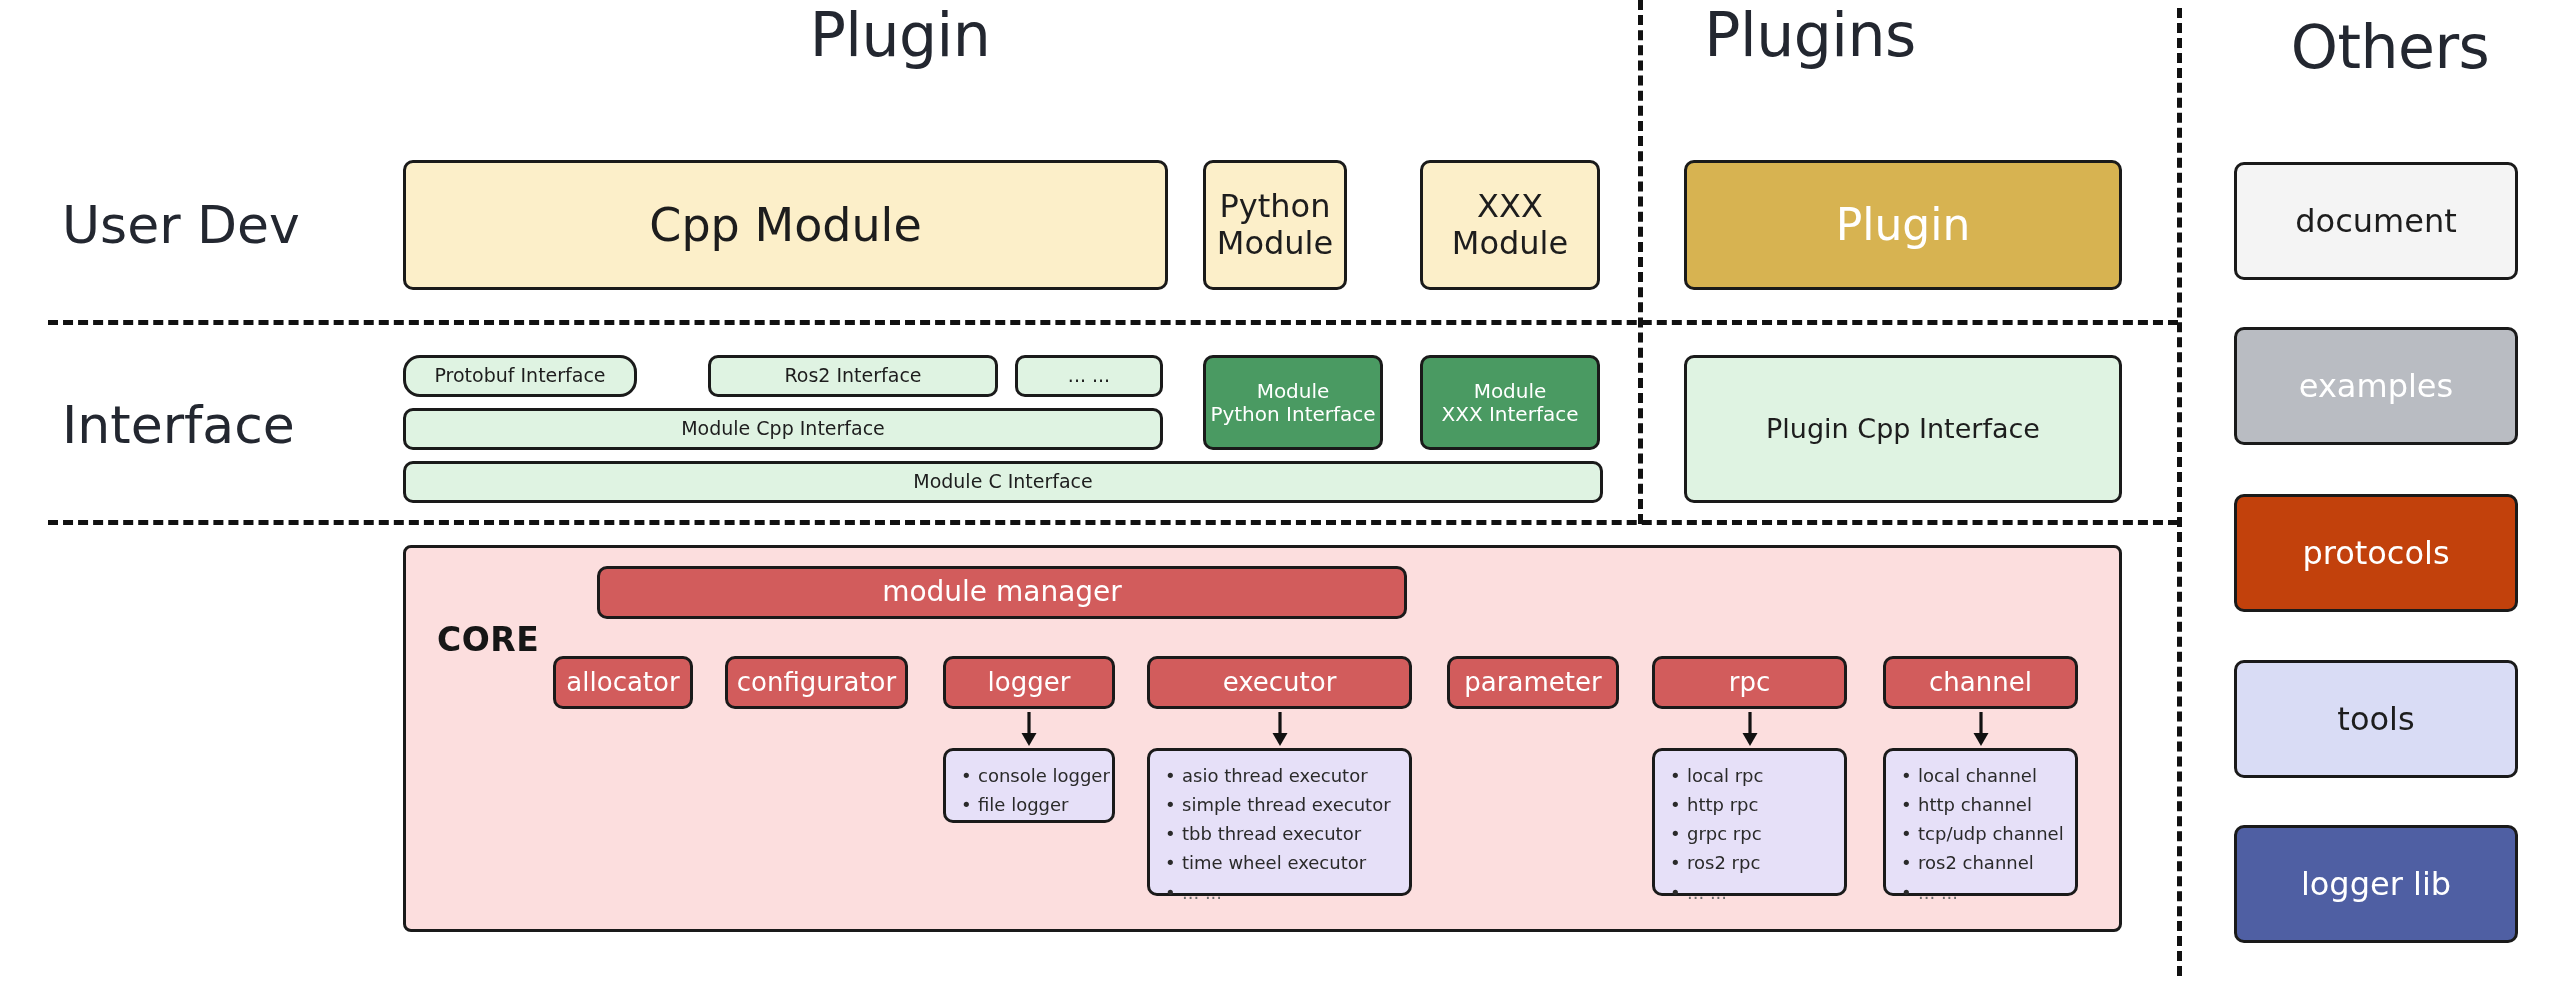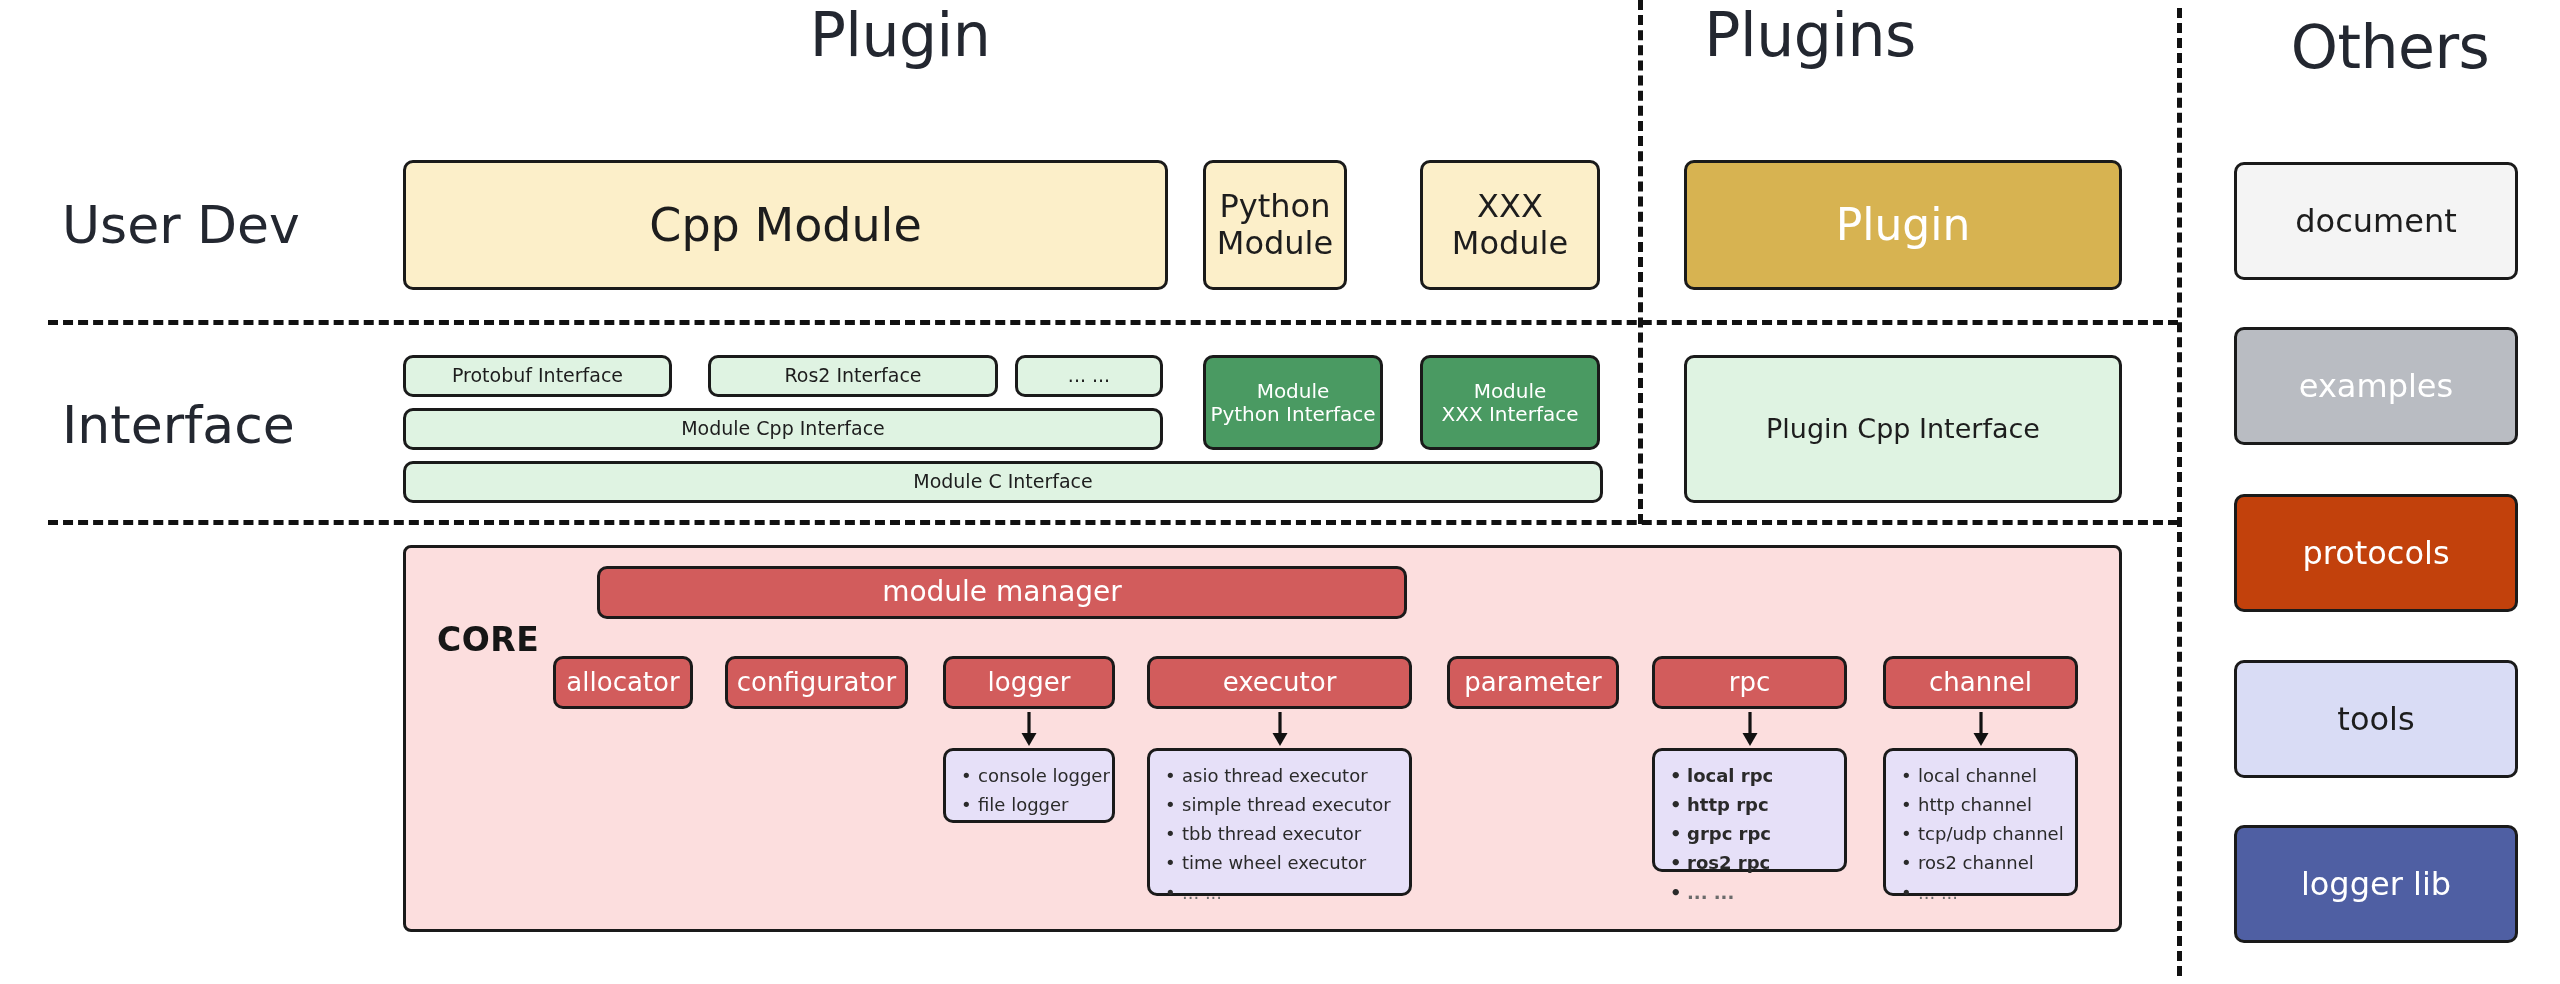--- a/index.html
+++ b/index.html
@@ -150,21 +150,21 @@
     <span>Module</span>
   </div>
 
   <div class="box c-cream" style="left:1420px; top:160px; width:180px; height:130px; font-size:32px; flex-direction:column;">
     <span>XXX</span>
     <span>Module</span>
   </div>
 
   <div class="box c-gold" style="left:1684px; top:160px; width:438px; height:130px; font-size:44px;">Plugin</div>
 
-  <div class="box c-mint" style="left:403px; top:355px; width:269px; height:42px; font-size:19px;">Protobuf Interface</div>
+  <div class="box c-mint" style="left:403px; top:355px; width:234px; height:42px; font-size:19px;border-radius:17px;">Protobuf Interface</div>
   <div class="box c-mint" style="left:708px; top:355px; width:290px; height:42px; font-size:19px;">Ros2 Interface</div>
   <div class="box c-mint" style="left:1015px; top:355px; width:148px; height:42px; font-size:19px;">... ...</div>
 
   <div class="box c-mint" style="left:403px; top:408px; width:760px; height:42px; font-size:19px;">Module Cpp Interface</div>
 
   <div class="box c-mint" style="left:403px; top:461px; width:1200px; height:42px; font-size:19px;">Module C Interface</div>
 
   <div class="box c-green" style="left:1203px; top:355px; width:180px; height:95px; font-size:20px; flex-direction:column;">
     <span>Module</span>
     <span>Python Interface</span>
@@ -219,21 +219,21 @@
   <div class="listbox" style="left:1147px; top:748px; width:265px; height:148px;">
     <ul>
         <li>asio thread executor</li>
         <li>simple thread executor</li>
         <li>tbb thread executor</li>
         <li>time wheel executor</li>
         <li class="dots">... ...</li>
       </ul>
   </div>
 
-  <div class="listbox" style="left:1652px; top:748px; width:195px; height:124px;font-weight:bold;">
+  <div class="listbox" style="left:1652px; top:748px; width:195px; height:148px;">
     <ul>
         <li>local rpc</li>
         <li>http rpc</li>
         <li>grpc rpc</li>
         <li>ros2 rpc</li>
         <li class="dots">... ...</li>
       </ul>
   </div>
 
   <div class="listbox" style="left:1883px; top:748px; width:195px; height:148px;">

